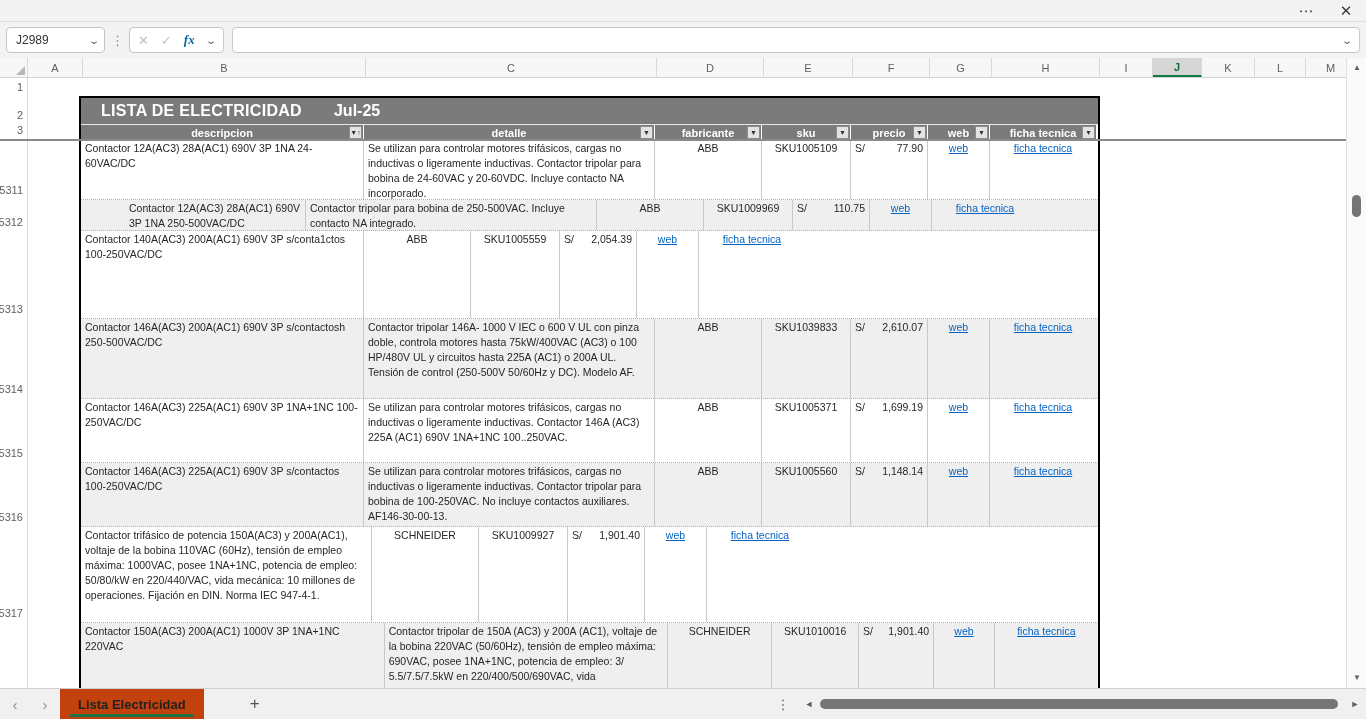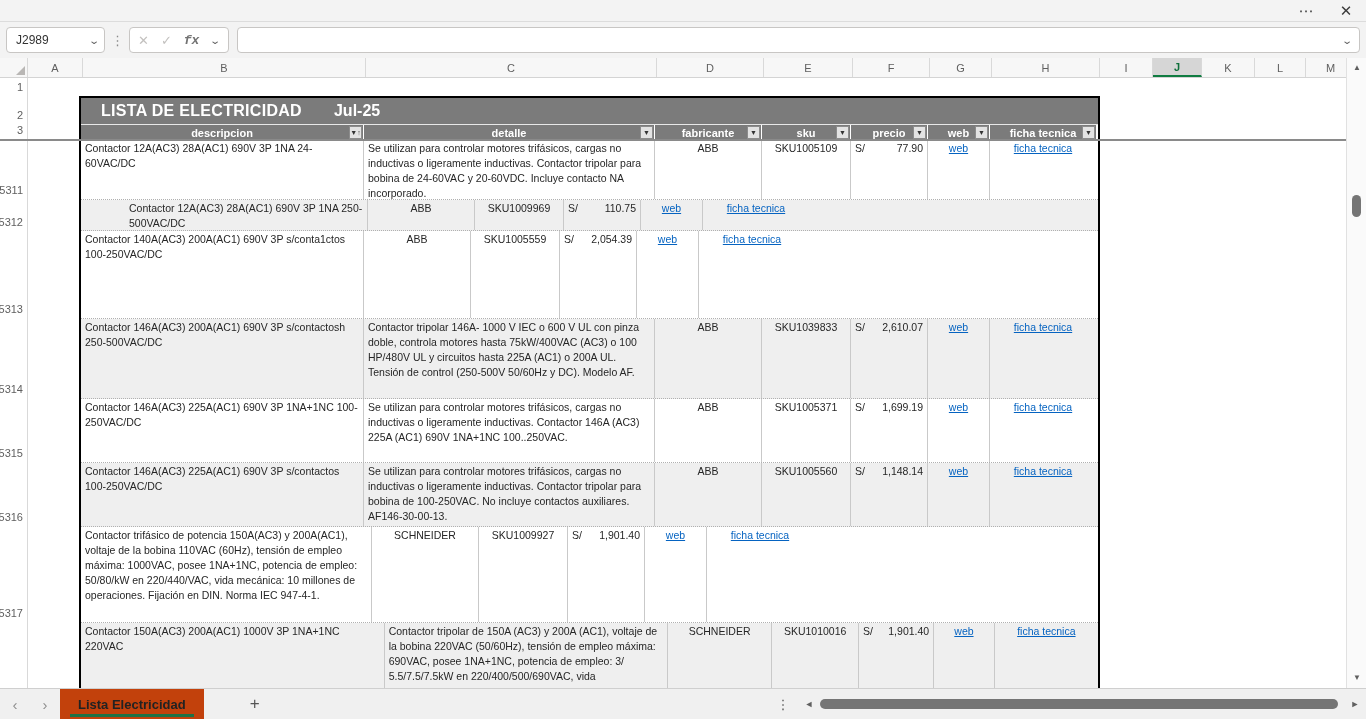--- a/index.html
+++ b/index.html
@@ -15,21 +15,21 @@
   
   .formularow { height:36px; background:#f3f3f3; display:flex; align-items:center; padding:0 6px; }
   .namebox { width:99px; height:26px; background:#fff; border:1px solid #c8c6c4; border-radius:4px;
     display:flex; align-items:center; padding:0 6px 0 9px; }
   .namebox .nb-text { flex:1; font-size:12px; color:#333; }
   .chev { color:#616161; font-size:10px; transform:scaleX(1.4); }
   .vdots { color:#8a8a8a; font-size:13px; padding:0 6px; letter-spacing:-1px; }
   .fxgroup { height:26px; background:#fff; border:1px solid #c8c6c4; border-radius:4px;
     display:flex; align-items:center; padding:0 8px; gap:12px; }
   .fx-cancel, .fx-enter { color:#c3c1bf; font-size:13px; }
-  .fx-fx { font-family:Liberation Mono, monospace; font-style:italic; font-weight:bold; color:#737373; font-size:13px; }
+  .fx-fx { font-family:Liberation Serif, serif; font-style:italic; font-weight:bold; color:#0369a1; font-size:13px; }
   .formulainput { flex:1; height:26px; background:#fff; border:1px solid #c8c6c4; border-radius:4px;
     margin-left:8px; display:flex; align-items:center; padding:0 8px; }
   .formulainput .fi-text { flex:1; font-size:12px; color:#333; }
 
   
   .colheaders { height:20px; background:#f7f7f7; border-bottom:1px solid #d4d4d4;
     display:flex; position:relative; }
   .cornercell { width:28px; height:100%; position:relative; border-right:1px solid #d9d9d9; }
   .cornercell .tri { position:absolute; right:2px; bottom:2px; width:0; height:0;
     border-left:9px solid transparent; border-bottom:9px solid #b9b7b5; }
@@ -202,21 +202,22 @@
           <div class="pcell c-center" style="width: 107px;">ABB</div>
           <div class="pcell c-center" style="width: 89px;">SKU1005109</div>
           <div class="pcell c-price" style="width: 77px;">
             <span>S/</span>
             <span>77.90</span>
           </div>
           <div class="pcell c-center" style="width: 62px;"><span class="lnk">web</span></div>
           <div class="pcell c-center" style="width: 106px;"><span class="lnk">ficha tecnica</span></div>
         </div>
         <div class="prow alt" style="height: 31px;">
-          <div class="pcell" style="width: 287px; padding-left: 48px;">Contactor 12A(AC3) 28A(AC1) 690V 3P 1NA 250-500VAC/DC</div>
+          <div class="pcell" style="width: 225px; padding-left: 48px;">Contactor 12A(AC3) 28A(AC1) 690V 3P 1NA 250-500VAC/DC</div>
+          <div class="pcell" style="width: 291px;">Contactor tripolar para bobina de 250-500VAC. Incluye contacto NA integrado.</div>
           <div class="pcell c-center" style="width: 107px;">ABB</div>
           <div class="pcell c-center" style="width: 89px;">SKU1009969</div>
           <div class="pcell c-price" style="width: 77px;">
             <span>S/</span>
             <span>110.75</span>
           </div>
           <div class="pcell c-center" style="width: 62px;"><span class="lnk">web</span></div>
           <div class="pcell c-center" style="width: 106px;"><span class="lnk">ficha tecnica</span></div>
         </div>
         <div class="prow" style="height: 88px;">

